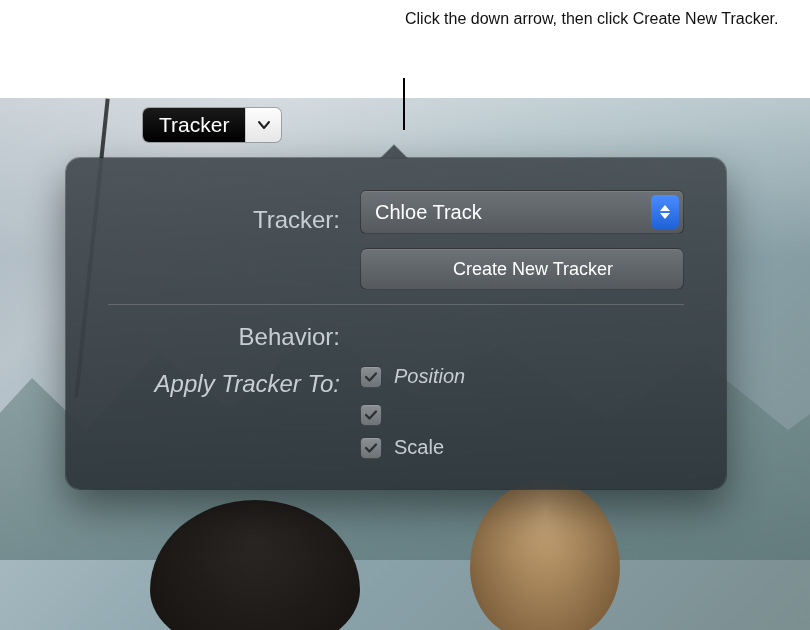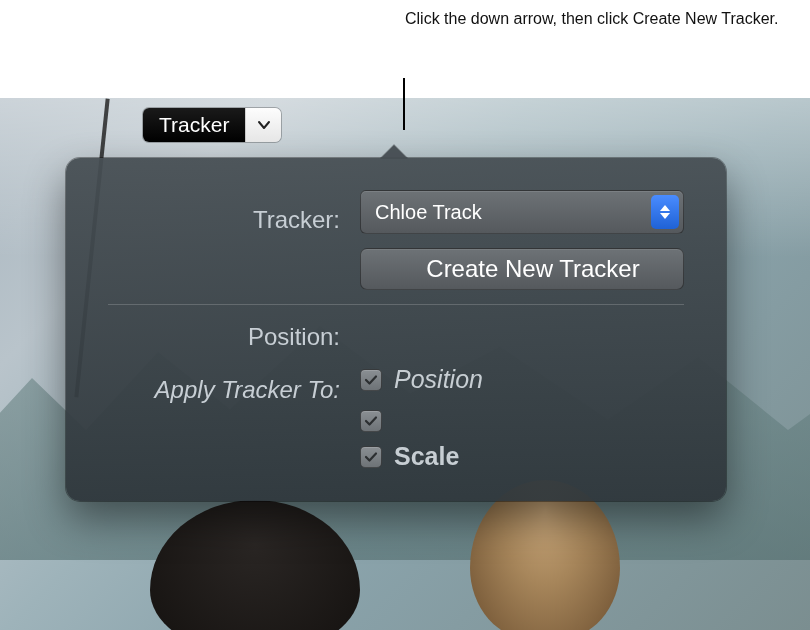--- a/index.html
+++ b/index.html
@@ -175,32 +175,32 @@
     }
     .tri-up { width:0;height:0;border-left:5px solid transparent;border-right:5px solid transparent;border-bottom:6px solid #fff; }
     .tri-down { width:0;height:0;border-left:5px solid transparent;border-right:5px solid transparent;border-top:6px solid #fff; }
     .push-btn {
       width: 100%;
       height: 42px;
       border-radius: 7px;
       border: 1px solid rgba(0,0,0,0.4);
       background: linear-gradient(#6d7276, #55595d);
       color: #fff;
-      font-size: 24px;
+      font-size: 18px;
       cursor: pointer;
       box-shadow: inset 0 1px 0 rgba(255,255,255,0.08);
       padding-left: 22px;
     }
     .divider {
       height: 1px;
       background: rgba(255,255,255,0.18);
       margin: 10px 0 18px 0;
     }
     .checks { margin-left: 252px; }
-    .check-row { display:flex; align-items:center; gap:12px; margin-bottom:10px; font-size:25px; color:#c7ced3; }
+    .check-row { display:flex; align-items:center; gap:12px; margin-bottom:10px; font-size:20px; color:#c7ced3; }
     .checkbox {
       width: 22px; height: 22px;
       border-radius: 5px;
       border: 1px solid rgba(0,0,0,0.5);
       background: linear-gradient(#8a8f93, #6e7377);
       display:flex; align-items:center; justify-content:center;
       cursor: pointer;
       box-shadow: inset 0 1px 0 rgba(255,255,255,0.15);
     }
     .checkbox svg { width: 16px; height: 16px; }
@@ -247,21 +247,21 @@
     <div class="row">
       <div class="label"></div>
       <div class="control">
         <button class="push-btn">Create New Tracker</button>
       </div>
     </div>
 
     <div class="divider"></div>
 
     <div class="row">
-      <div class="label">Position:</div>
+      <div class="label">Behavior:</div>
     </div>
 
     <div class="row" style="margin-bottom:6px;font-style:italic;">
       <div class="label">Apply Tracker To:</div>
       <div class="control">
         <div class="check-row">
           <div class="checkbox">
             <svg viewBox="0 0 16 16">
                 <path d="M3 8 L6.5 11.5 L13 4.5" fill="none" stroke="#2c2f31" stroke-width="2.2" stroke-linecap="round" stroke-linejoin="round"></path>
               </svg>
@@ -272,21 +272,21 @@
     </div>
 
     <div class="checks">
       <div class="check-row">
         <div class="checkbox">
           <svg viewBox="0 0 16 16">
               <path d="M3 8 L6.5 11.5 L13 4.5" fill="none" stroke="#2c2f31" stroke-width="2.2" stroke-linecap="round" stroke-linejoin="round"></path>
             </svg>
         </div>
       </div>
-      <div class="check-row" style="margin-bottom:0;font-weight:bold;">
+      <div class="check-row" style="margin-bottom:0;">
         <div class="checkbox">
           <svg viewBox="0 0 16 16">
               <path d="M3 8 L6.5 11.5 L13 4.5" fill="none" stroke="#2c2f31" stroke-width="2.2" stroke-linecap="round" stroke-linejoin="round"></path>
             </svg>
         </div>
         <span>Scale</span>
       </div>
     </div>
 
   </div>

